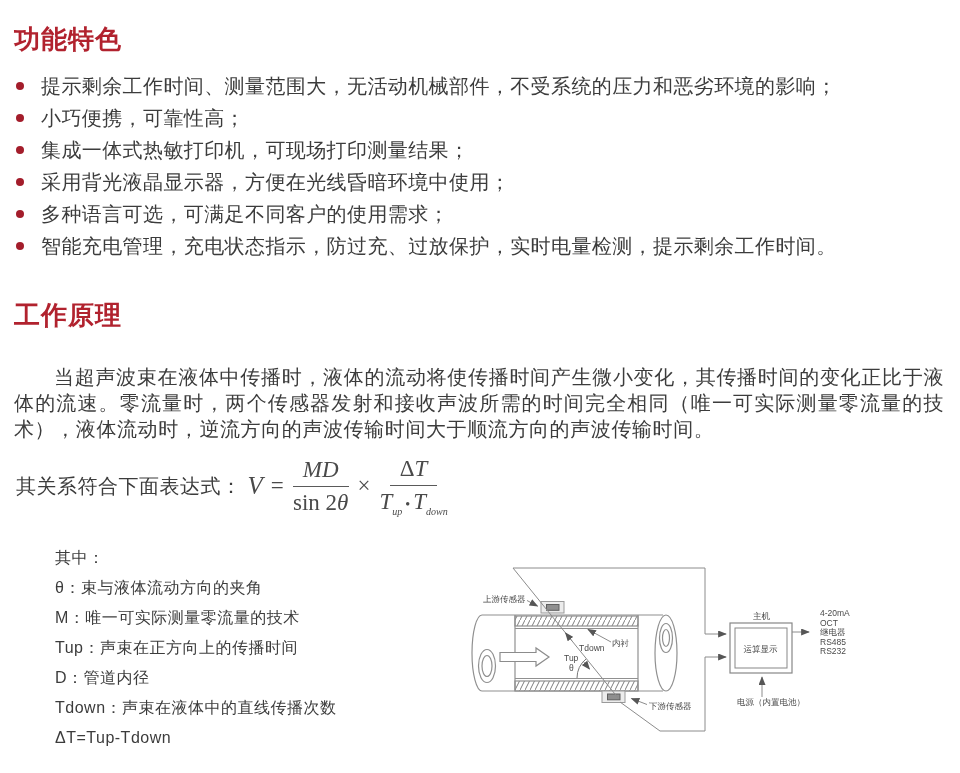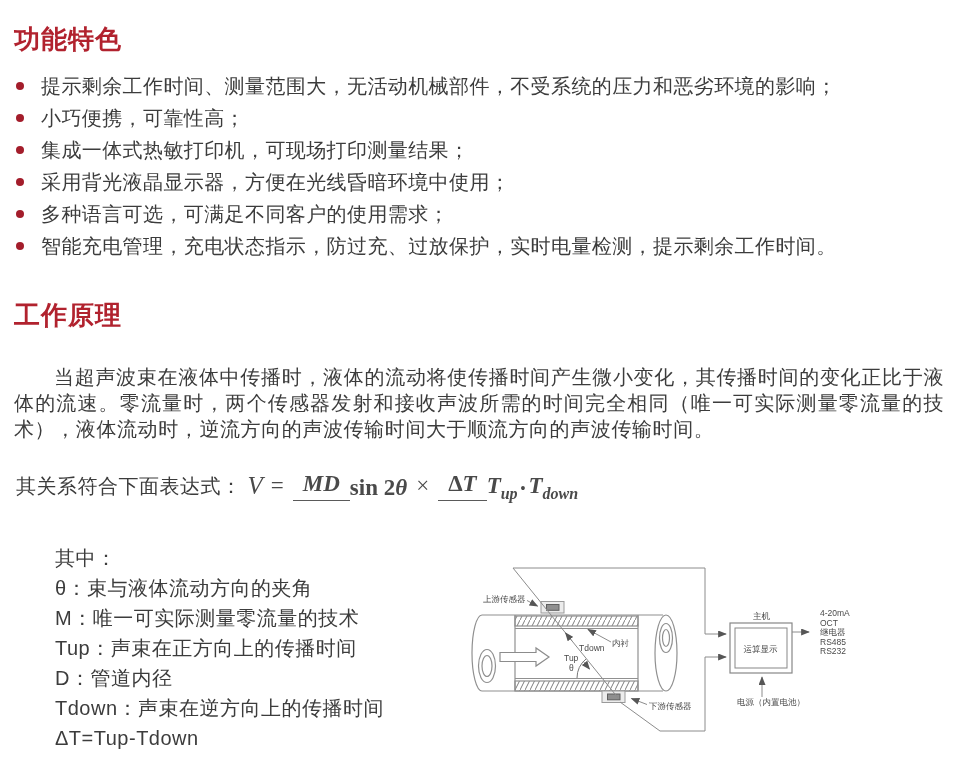--- a/index.html
+++ b/index.html
@@ -30,27 +30,27 @@
 
   .formula-row { position:absolute; left:16px; top:450px; height:72px; display:flex; align-items:center; }
   .formula-lead { font-size:20px; letter-spacing:0.5px; }
   .math {
     display:flex; align-items:center; margin-left:6px;
     font-family:"Liberation Serif","DejaVu Serif",serif;
     font-size:23px; color:#4a4a4a;
   }
   .math .it { font-style:italic; }
   .math .v { font-size:25px; margin-right:8px; }
-  .frac { display:inline-flex; flex-direction:row; align-items:center; margin:0 9px;font-weight:bold; }
+  .frac { display:inline-flex; flex-direction:column; align-items:center; margin:0 9px; }
   .frac .num { padding:0 10px 3px 10px; border-bottom:1.5px solid #5a5a5a; white-space:nowrap; }
   .frac .den { padding-top:3px; white-space:nowrap;text-align:right; }
-  .frac sub { font-size:16px; font-style:italic; }
+  .frac sub { font-size:10px; font-style:italic; }
   .bdot { font-size:14px; margin:0 3px; }
 
-  .defs { position:absolute; left:55px; top:543px; font-size:20px; line-height:30px; letter-spacing:0.5px; }
+  .defs { position:absolute; left:55px; top:543px; font-size:16px; line-height:30px; letter-spacing:0.5px; }
   .defs div { height:30px; }
 
   svg.diagram { position:absolute; left:460px; top:555px; }
   svg.diagram text {
     font-family:"Liberation Sans","DejaVu Sans",sans-serif;
     font-size:8.5px; fill:#4a4a4a;
   }
 </style>
 </head>
 <body>
@@ -104,21 +104,21 @@
     </span>
   </span>
 </div>
 
 <div class="defs">
   <div>其中：</div>
   <div>θ：束与液体流动方向的夹角</div>
   <div>M：唯一可实际测量零流量的技术</div>
   <div>Tup：声束在正方向上的传播时间</div>
   <div>D：管道内径</div>
-  <div>Tdown：声束在逆方向上的传播时间</div>
+  <div>Tdown：声束在液体中的直线传播次数</div>
   <div>ΔT=Tup-Tdown</div>
 </div>
 
 <svg class="diagram" width="400" height="210" viewBox="460 555 400 210">
   <defs>
     <pattern id="hatch" patternUnits="userSpaceOnUse" width="5" height="10">
       <path d="M0,10 L5,0" stroke="#7d7d7d" stroke-width="1"></path>
     </pattern>
     <marker id="arr" viewBox="0 0 10 8" refX="9" refY="4" markerWidth="9" markerHeight="7" orient="auto-start-reverse">
       <path d="M0,0 L10,4 L0,8 z" fill="#565656"></path>

